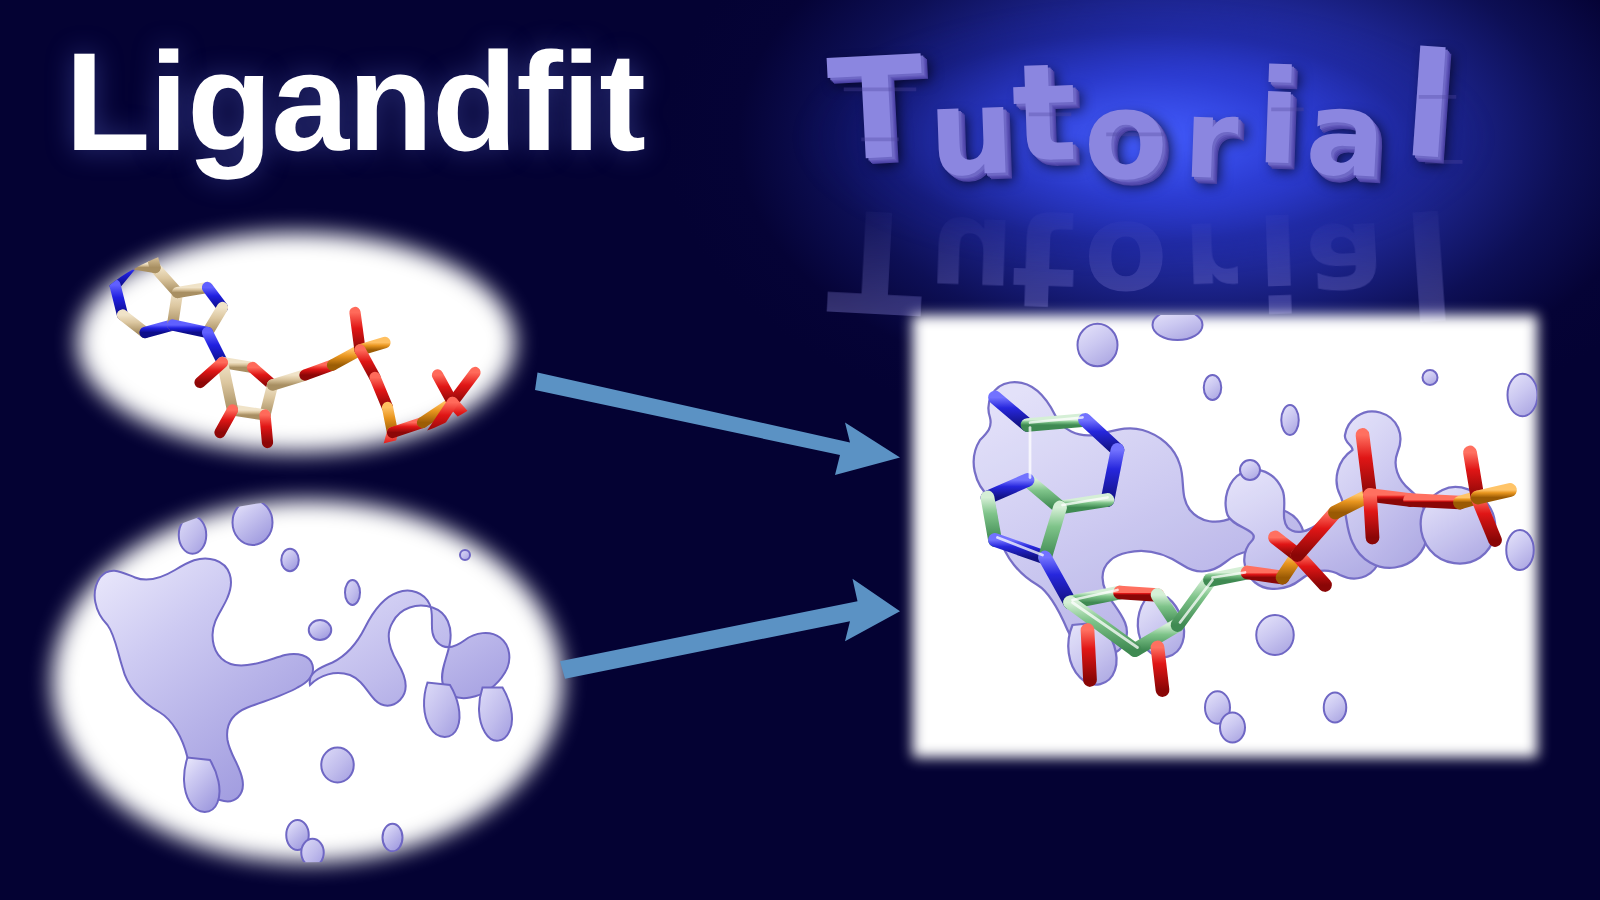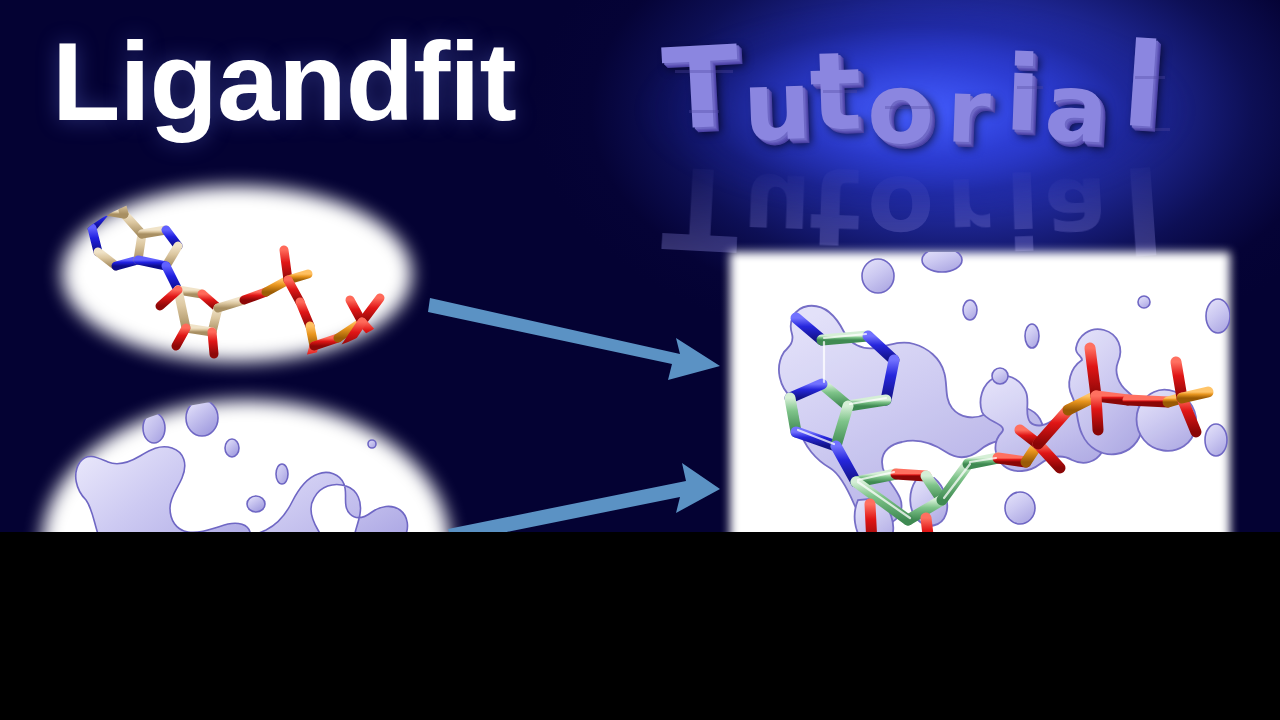--- a/index.html
+++ b/index.html
@@ -1,21 +1,21 @@
 <!DOCTYPE html>
 <html><head>
 <meta charset="utf-8">
 <title>Ligandfit Tutorial</title>
 <style>
   html,body{margin:0;padding:0;background:#000;}
   body{font-family:"Liberation Sans",sans-serif;}
 
   #stage{
     position:relative;
-    width:1280px;height:532px;
+    width:1280px;height:720px;
     overflow:hidden;
     background:
       radial-gradient(ellipse 430px 250px at 960px 110px,
          #3347e8 0%, #2b39c8 22%, #1d2590 45%, #0d0f55 68%, #050336 86%, #040233 100%),
       linear-gradient(160deg,#06044a 0%,#050340 35%,#040233 70%,#030226 100%);
   }
 
   
   #title{
     position:absolute;left:52px;top:26px;

